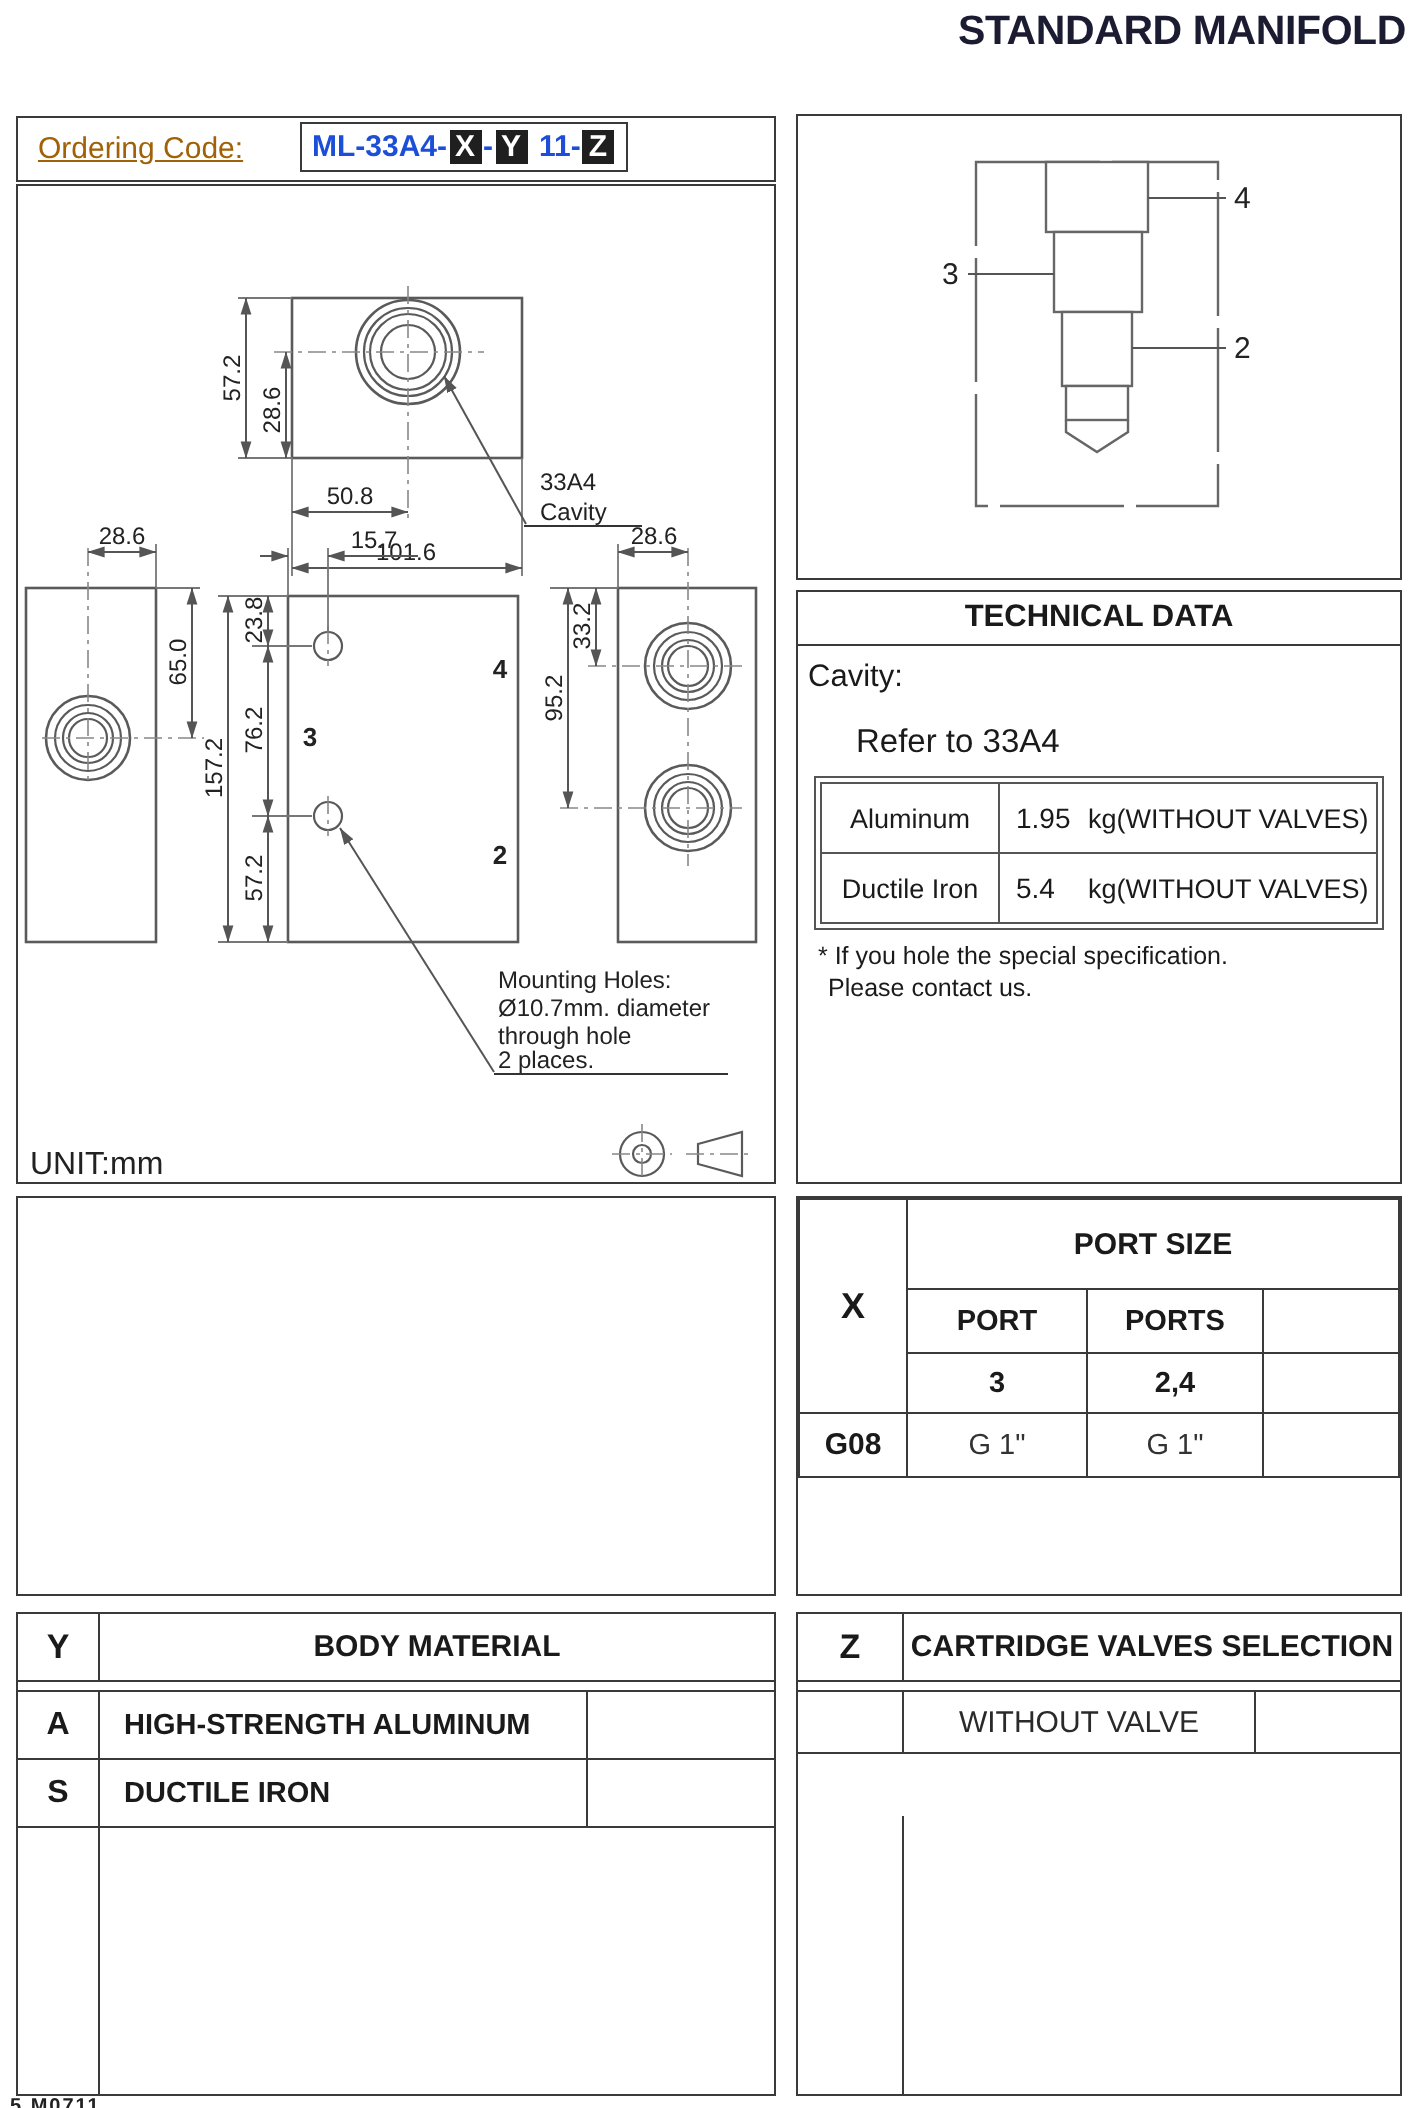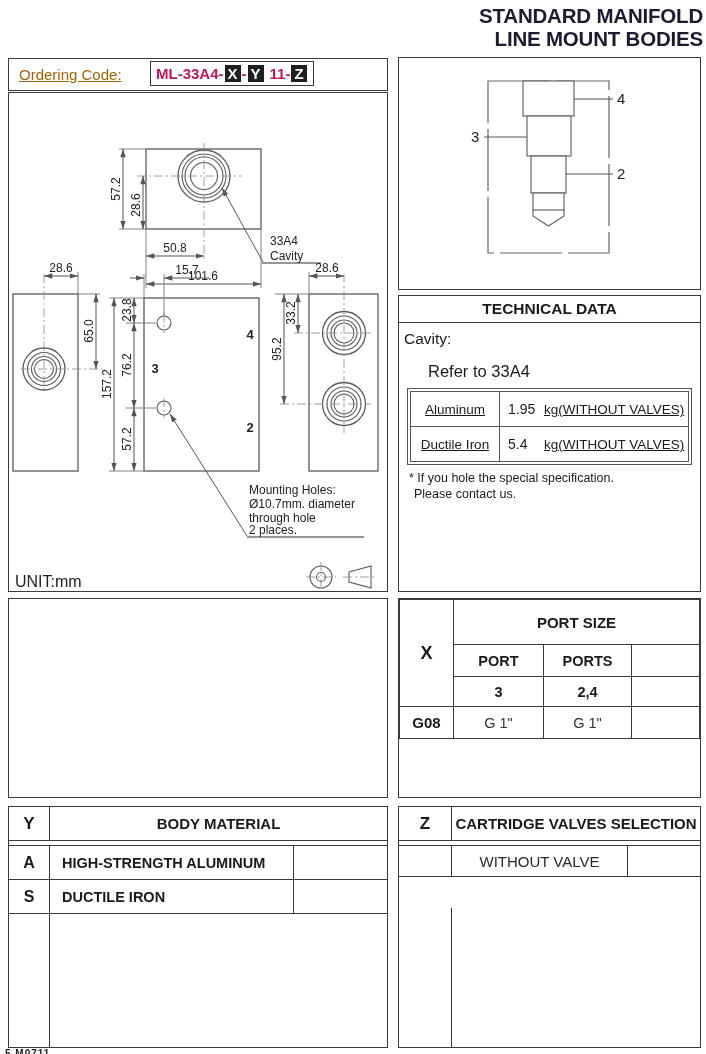--- a/index.html
+++ b/index.html
@@ -9,21 +9,21 @@
 
   
   .title{position:absolute;top:5px;right:3px;text-align:right;font-weight:bold;
          font-size:20.5px;line-height:1.12;color:#1b1b32;letter-spacing:-0.2px;}
 
   
   .ordering{left:8px;top:58px;width:380px;height:33px;display:flex;align-items:center;}
   .ordering-label{font-size:15px;padding-left:10px;color:#a16207;text-decoration:underline;}
   .code-box{position:absolute;left:141px;top:2px;height:25px;border:1.5px solid #3a3a3a;
             display:flex;align-items:center;padding:0 5px;box-sizing:border-box;}
-  .code-seg{font-weight:bold;font-size:15px;color:#be185d;white-space:pre;}
+  .code-seg{font-weight:bold;font-size:15px;color:#1d4ed8;white-space:pre;}
   .code-seg.inv{background:#1f1f1f;color:#fff;padding:0 3px;margin:0 1px;line-height:17px;}
   .code-seg.gap{margin-left:5px;}
 
   
   .draw-main{left:8px;top:92px;width:380px;height:500px;text-decoration:underline;}
   .draw-cavity{left:398px;top:57px;width:303px;height:233px;}
   svg{display:block;}
   svg text{font-family:"Liberation Sans", sans-serif;fill:#222;}
   .obj{stroke:#5a5a5a;stroke-width:1.3;fill:none;}
   .obj2{stroke:#5a5a5a;stroke-width:1.1;fill:none;}
@@ -41,21 +41,21 @@
   .td-ratings{padding:4px 4px 5px 5px;border-bottom:1.5px solid #3a3a3a;}
   .td-row{display:flex;justify-content:space-between;align-items:center;}
   .td-label{font-size:13.5px;}
   .td-value{font-size:17.5px;padding-right:2px;}
   .td-cavity{padding:7px 5px 0 5px;}
   .td-cavity-label{font-size:15.5px;}
   .td-cavity-ref{font-size:16.5px;margin:14px 0 0 24px;}
   .td-note{font-size:12.4px;margin-top:9px;}
   .wt-wrap{margin:7px 3px 0 3px;border:1px solid #555;padding:2px;}
   .wt-table{width:100%;border-collapse:collapse;}
-  .wt-table td{border:1px solid #555;height:32px;text-decoration:underline;}
+  .wt-table td{border:1px solid #555;height:32px;}
   .wt-mat{width:86px;text-align:center;font-size:13.5px;}
   .wt-cell{padding-left:8px;font-size:13.5px;}
   .wt-val{display:inline-block;width:36px;font-size:14px;}
   .td-note2{padding:5px 0 0 5px;font-size:12.5px;line-height:1.3;}
   .td-note2 .l2{padding-left:5px;}
 
   
   .portsize{left:398px;top:598px;width:303px;height:200px;}
   .ps-table{width:100%;border-collapse:collapse;table-layout:fixed;}
   .ps-table td{border:1.5px solid #3a3a3a;text-align:center;vertical-align:middle;}
@@ -92,21 +92,20 @@
   .footer{position:absolute;left:5px;top:1048px;height:6px;overflow:hidden;
           font-size:10px;font-weight:bold;letter-spacing:1px;color:#222;}
 </style>
 </head>
 <body>
 
 <div class="page">
 
   <div class="title">
     <div>STANDARD MANIFOLD</div>
-    <div>LINE MOUNT BODIES</div>
   </div>
 
   <div class="box ordering">
     <span class="ordering-label">Ordering Code:</span>
     <span class="code-box">
       <span class="code-seg">ML-33A4-</span>
       <span class="code-seg inv">X</span>
       <span class="code-seg">-</span>
       <span class="code-seg inv">Y</span>
       <span class="code-seg gap">11-</span>

